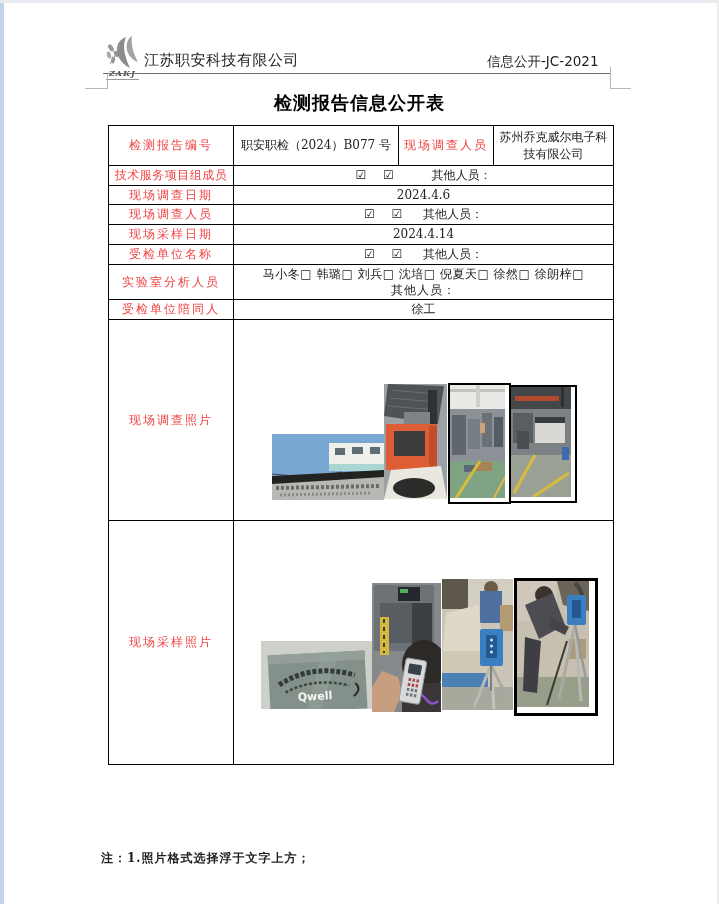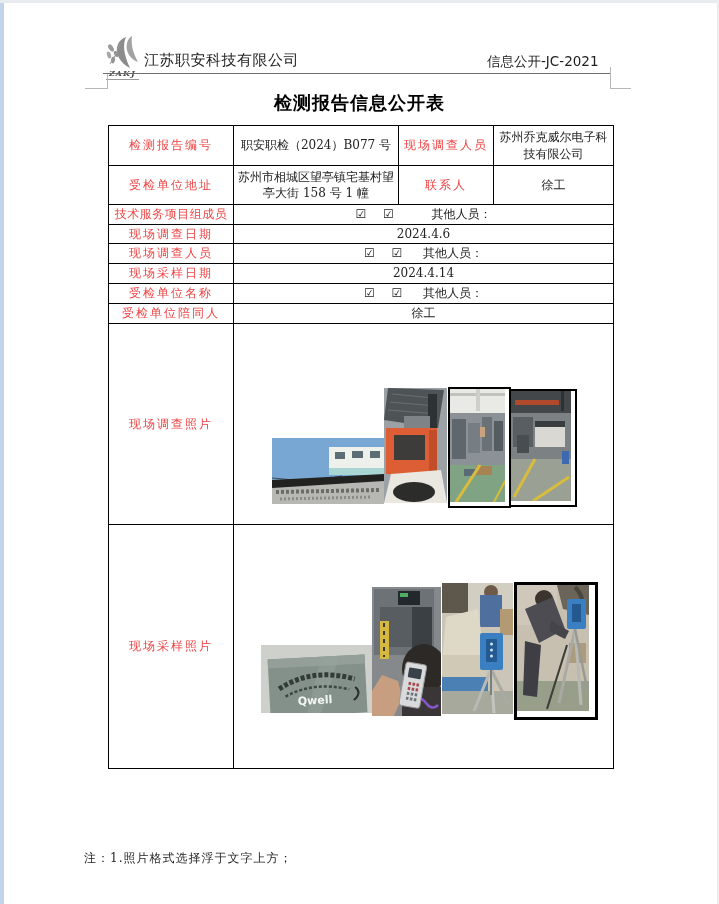--- a/index.html
+++ b/index.html
@@ -41,21 +41,21 @@
   .chk-gap-wide{margin-right:34px;}
   .chk-gap-sm{margin-right:17px;}
   .lab-line1{white-space:nowrap;letter-spacing:0.5px;}
   .lab-line2{letter-spacing:1px;}
   
   .photo{position:absolute;overflow:hidden;}
   .photo.bordered2{border:2px solid #000;}
   .photo.bordered3{border:3px solid #000;}
   .photo svg{display:block;}
   
-  .note{left:84px;top:850px;font-size:12px;letter-spacing:1px;color:#1f1f1f;}
+  .note{left:101px;top:850px;font-size:12px;letter-spacing:1px;color:#1f1f1f;font-weight:bold;}
 </style>
 </head>
 <body>
 
 <div class="abs edge-left"></div>
 <div class="abs edge-top"></div>
 <div class="abs edge-right"></div>
 
 <div class="abs logo">
   <svg width="42" height="34" viewBox="0 0 42 34">
@@ -88,26 +88,20 @@
     </colgroup>
 
   <tbody>
       <tr style="height:40px">
     <td class="lbl">检测报告编号</td>
     <td>职安职检（2024）B077 号</td>
     <td class="lbl">现场调查人员</td>
     <td>苏州乔克威尔电子科技有限公司</td>
   </tr>
 
-  <tr style="height:39px">
-    <td class="lbl">受检单位地址</td>
-    <td>苏州市相城区望亭镇宅基村望亭大街 158 号 1 幢</td>
-    <td class="lbl">联系人</td>
-    <td>徐工</td>
-  </tr>
 
   <tr style="height:20px">
     <td class="lbl" style="letter-spacing:0.5px">技术服务项目组成员</td>
     <td class="lft" colspan="3">
       <span class="chk chk-gap1">☑</span>
       <span class="chk chk-gap-wide">☑</span>
       <span>其他人员：</span>
     </td>
   </tr>
 
@@ -132,20 +126,27 @@
 
   <tr style="height:20px">
     <td class="lbl">受检单位名称</td>
     <td class="lft" colspan="3">
       <span class="chk chk-gap1">☑</span>
       <span class="chk chk-gap-sm">☑</span>
       <span>其他人员：</span>
     </td>
   </tr>
 
+  <tr style="height:35px">
+    <td class="lbl">实验室分析人员</td>
+    <td class="lft" colspan="3">
+      <div class="lab-line1">马小冬□ 韩璐□ 刘兵□ 沈培□ 倪夏天□ 徐然□ 徐朗梓□</div>
+      <div class="lab-line2">其他人员：</div>
+    </td>
+  </tr>
 
   <tr style="height:20px">
     <td class="lbl">受检单位陪同人</td>
     <td colspan="3">徐工</td>
   </tr>
 
   <tr style="height:201px">
     <td class="lbl">现场调查照片</td>
     <td class="photo-cell" colspan="3">
 

